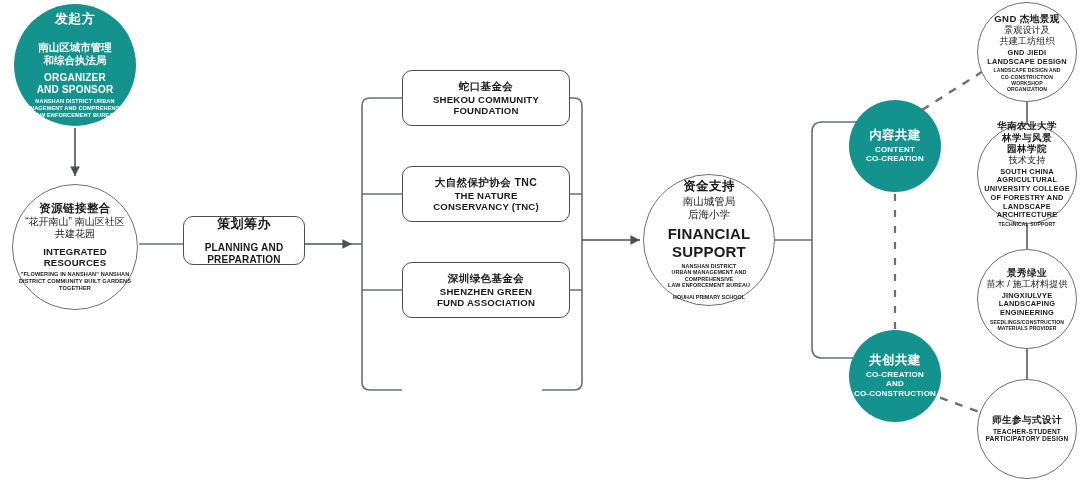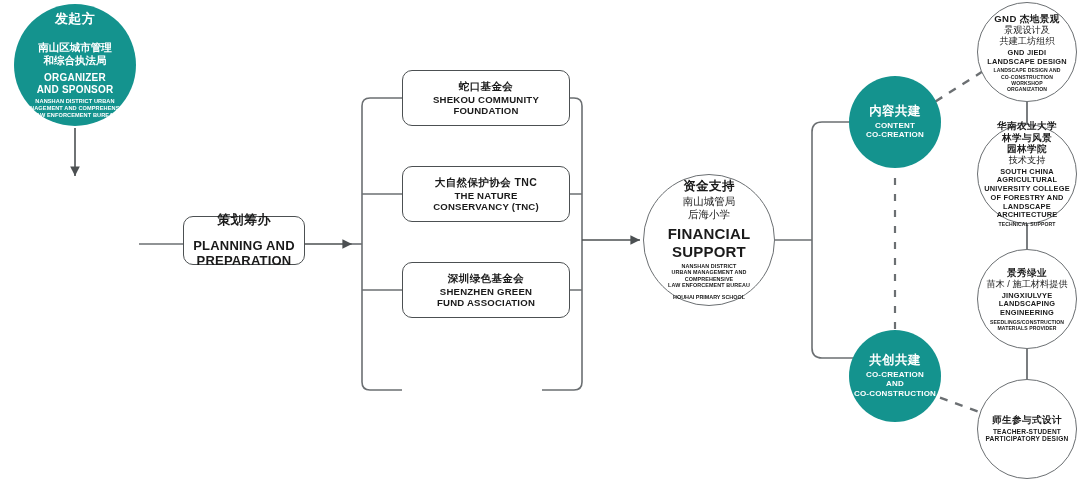--- a/index.html
+++ b/index.html
@@ -85,39 +85,39 @@
   #organizer-circle .en-sub{ font-size:5.6px; margin-top:3px; font-weight:bold;}
 
   #resources-circle{ left:12px; top:184px; width:126px; height:126px; }
   #resources-circle .cn-main{ font-size:11.5px; }
   #resources-circle .cn-sub{ font-size:10px; }
   #resources-circle .en-main{ font-size:9.6px; margin-top:5px; }
   #resources-circle .en-sub{ font-size:5.6px; margin-top:3px; font-weight:bold;}
 
   #planning-box{ left:183px; top:216px; width:122px; height:49px; }
   #planning-box .cn-main{ font-size:13px; }
-  #planning-box .en-main{ font-size:13px; margin-top:11px; }
+  #planning-box .en-main{ font-size:10px; margin-top:11px; }
 
   .partner-box{ left:402px; width:168px; height:56px; }
   #partner-0{ top:70px; }
   #partner-1{ top:166px; }
   #partner-2{ top:262px; }
   #partner-3{ top:358px; }
   .partner-box .cn-main{ font-size:10.5px; }
   .partner-box .en-main{ font-size:9.6px; margin-top:1px; }
 
   #finance-circle{ left:643px; top:174px; width:132px; height:132px; }
   #finance-circle .cn-main{ font-size:12.5px; }
   #finance-circle .cn-sub{ font-size:10.5px; margin-top:1px;}
   #finance-circle .en-main{ font-size:15px; margin-top:4px; }
   #finance-circle .en-sub{ font-size:5.4px; margin-top:2px; font-weight:bold;}
   #finance-circle .en-sub2{ font-size:5.4px; margin-top:5px; font-weight:bold; color:#1a1a1a; line-height:1.2;}
 
   .teal-circle{ left:849px; width:92px; height:92px; }
-  #content-circle{ top:76px; }
+  #content-circle{ top:100px; }
   #cocreate-circle{ top:330px; }
   .teal-circle .cn-main{ font-size:12.5px; }
   .teal-circle .en-main{ font-size:8px; margin-top:2px; }
 
   .right-circle{ left:977px; width:100px; height:100px; }
   #right-0{ top:2px; }
   #right-1{ top:124px; }
   #right-2{ top:249px; }
   #right-3{ top:379px; }
   .right-circle .cn-main{ font-size:9.6px; }
@@ -177,20 +177,31 @@
       <div class="cn-sub pre" style="white-space:pre-line">南山区城市管理
 和综合执法局</div>
       <div class="en-main pre" style="white-space:pre-line">ORGANIZER
 AND SPONSOR</div>
       <div class="en-sub pre" style="white-space:pre-line">NANSHAN DISTRICT URBAN
 MANAGEMENT AND COMPREHENSIVE
 LAW ENFORCEMENT BUREAU</div>
     </div>
   </div>
 
+  <div class="node circle outline" id="resources-circle">
+    <div class="inner">
+      <div class="cn-main">资源链接整合</div>
+      <div class="cn-sub" style="white-space:pre-line">“花开南山” 南山区社区
+共建花园</div>
+      <div class="en-main">INTEGRATED RESOURCES</div>
+      <div class="en-sub" style="white-space:pre-line">"FLOWERING IN NANSHAN" NANSHAN
+DISTRICT COMMUNITY BUILT GARDENS
+TOGETHER</div>
+    </div>
+  </div>
 
   <div class="node rbox" id="planning-box">
     <div class="inner">
       <div class="cn-main">策划筹办</div>
       <div class="en-main" style="white-space:pre-line">PLANNING AND
 PREPARATION</div>
     </div>
   </div>
 
   <div class="node rbox partner-box" id="partner-0">

